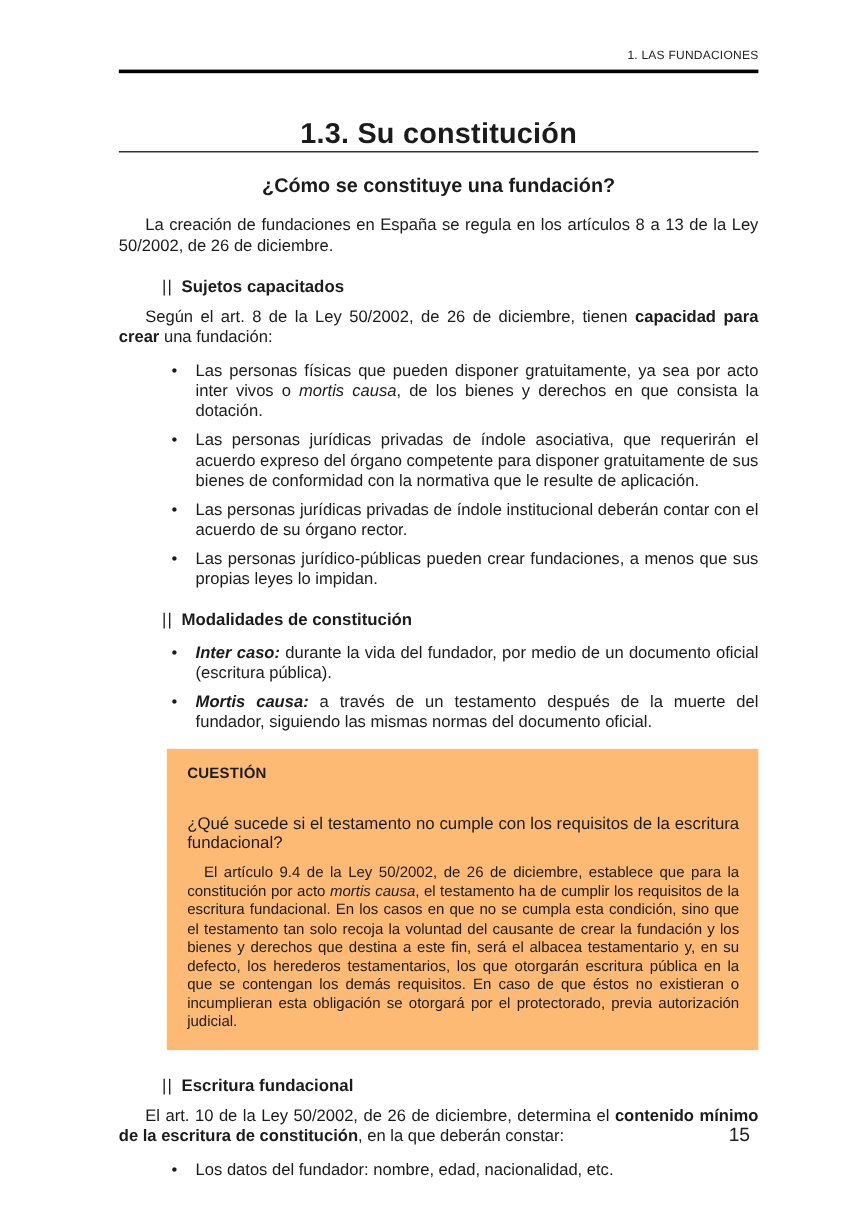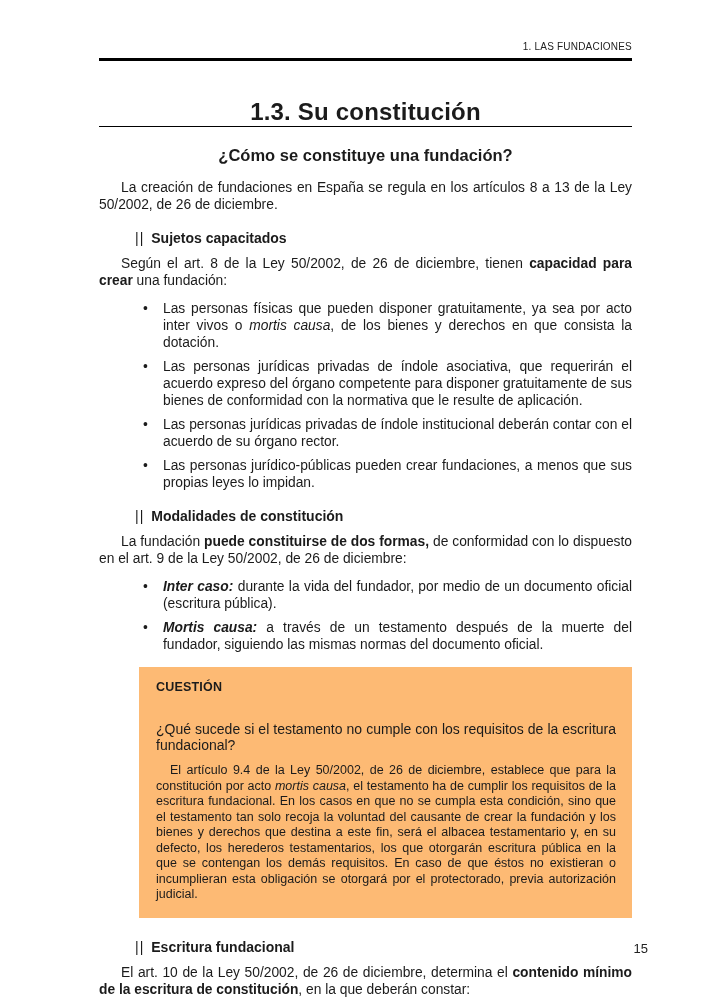--- a/index.html
+++ b/index.html
@@ -29,21 +29,21 @@
   .bullet { display:flex; margin-bottom:7px; }
   .bullet .dot { width:20px; margin-left:44px; flex:0 0 auto; font-size:13.8px; line-height:17px; }
   .bullet .btxt { flex:1 1 auto; font-size:13.8px; line-height:17px; text-align:justify; }
 
   .cuestion-box { margin-top:14px; margin-left:40px; width:493px; background:#fdba74;
                   padding:13px 16px 15px 17px; }
   .box-label { font-size:12.5px; font-weight:bold; letter-spacing:0.2px; }
   .box-question { margin-top:28px; font-size:14px; line-height:15.5px; font-weight:normal; text-align:justify; }
   .box-answer { margin-top:10px; font-size:12.5px; line-height:15.5px; text-align:justify; text-indent:14px; }
 
-  .page-number { position:absolute; right:68px; bottom:52px; font-size:13px; color:#222;margin-left:16px; }
+  .page-number { position:absolute; right:91px; bottom:52px; font-size:16px; color:#222;margin-left:16px; }
 </style>
 </head>
 <body>
 
 <div class="sheet">
   <div class="content">
 
     <div class="running-header">1. LAS FUNDACIONES</div>
 
     <h1 class="doc-title">1.3. Su constitución</h1>
@@ -74,21 +74,20 @@
       <div class="bullet">
         <span class="dot">•</span>
         <span class="btxt"><span>Las personas jurídico-públicas pueden crear fundaciones, a menos que sus propias leyes lo impidan.</span></span>
       </div>
     </div>
 
     <div class="subheading">
       <span class="marker">||</span><span class="h-label">Modalidades de constitución</span>
     </div>
 
-    <p class="para indent lead-para"><span>La fundación </span><span style="font-weight: bold;">puede constituirse de dos formas,</span><span> de conformidad con lo dispuesto en el art. 9 de la Ley 50/2002, de 26 de diciembre:</span></p>
 
     <div class="bullet-list">
       <div class="bullet">
         <span class="dot">•</span>
         <span class="btxt"><span style="font-weight: bold; font-style: italic;">Inter caso:</span><span> durante la vida del fundador, por medio de un documento oficial (escritura pública).</span></span>
       </div>
       <div class="bullet">
         <span class="dot">•</span>
         <span class="btxt"><span style="font-weight: bold; font-style: italic;">Mortis causa:</span><span> a través de un testamento después de la muerte del fundador, siguiendo las mismas normas del documento oficial.</span></span>
       </div>

